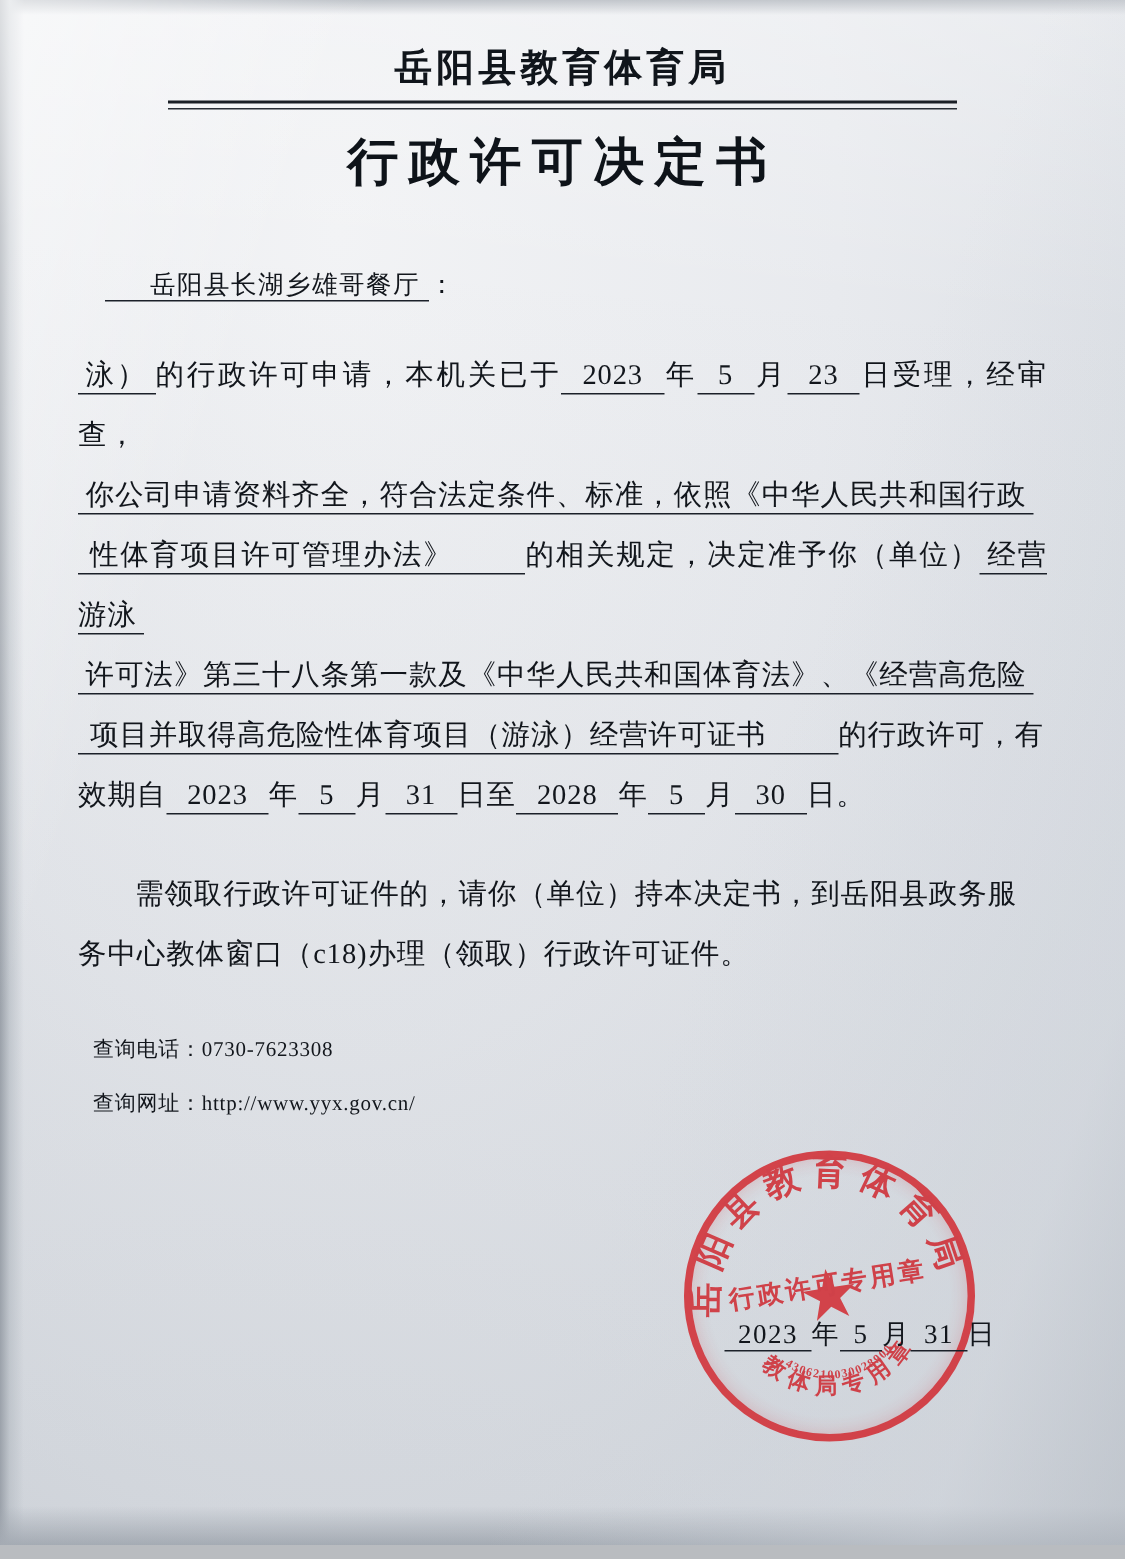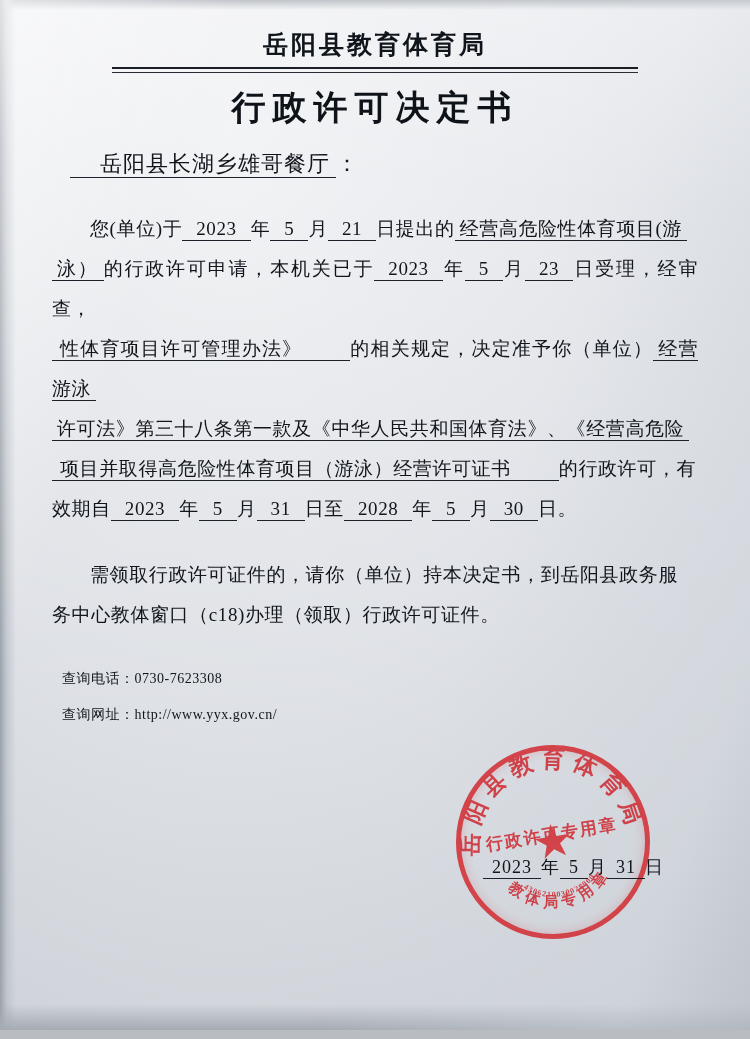--- a/index.html
+++ b/index.html
@@ -86,22 +86,22 @@
     padding-right: 36px;
     font-size: 18px;
     letter-spacing: 1px;
   }
   .docnum-row .u {
     border-bottom: 1.5px solid #1b2029;
     padding: 0 8px;
   }
 
   .recipient {
-    margin-top: 18px;
-    font-size: 22px;
+    margin-top: 47px;
+    font-size: 17px;
     letter-spacing: 1px;
     padding-left: 18px;
   }
   .recipient .u {
     border-bottom: 1.5px solid #1b2029;
     padding: 0 6px 1px 30px;
   }
 
   .body {
     margin-top: 30px;
@@ -205,25 +205,25 @@
     <div class="rule second"></div>
 
     <div class="doc-title">行政许可决定书</div>
 
 
     <div class="recipient">
       <span class="u">岳阳县长湖乡雄哥餐厅</span><span>：</span>
     </div>
 
     <div class="body">
-      <p class="indent">
-        <span>您(单位)于</span><span class="u u-wide">2023</span><span>年</span><span class="u u-wide">5</span><span>月</span><span class="u u-wide">21</span><span>日提出的</span><span class="u">经营高危险性体育项目(游</span>
-      </p>
       <p>
         <span class="u">泳）</span><span>的行政许可申请，本机关已于</span><span class="u u-wide">2023</span><span>年</span><span class="u u-wide">5</span><span>月</span><span class="u u-wide">23</span><span>日受理，经审查，</span>
+      </p>
+      <p>
+        <span class="u">你公司申请资料齐全，符合法定条件、标准，依照《中华人民共和国行政</span>
       </p>
       <p>
         <span class="u u-long">性体育项目许可管理办法》</span><span>的相关规定，决定准予你（单位）</span><span class="u">经营游泳</span>
       </p>
       <p>
         <span class="u">许可法》第三十八条第一款及《中华人民共和国体育法》、《经营高危险</span>
       </p>
       <p>
         <span class="u u-long">项目并取得高危险性体育项目（游泳）经营许可证书</span><span>的行政许可，有</span>
       </p>

